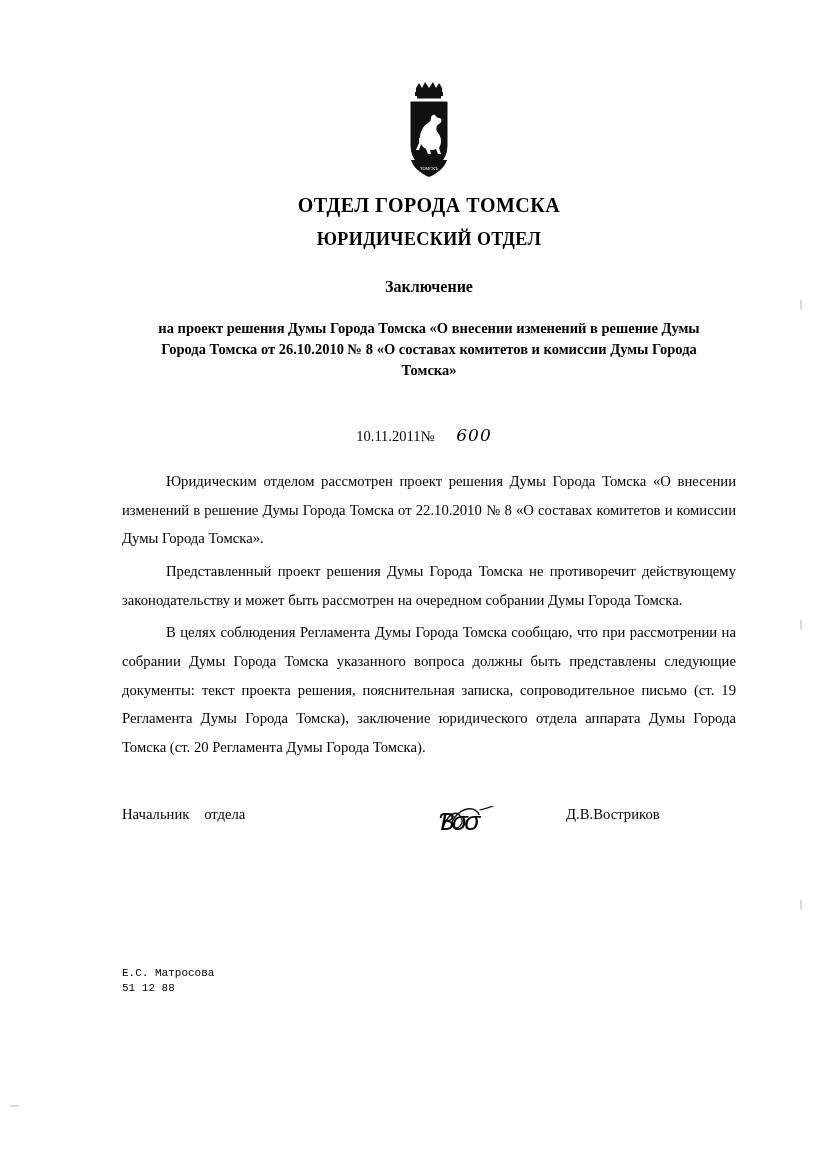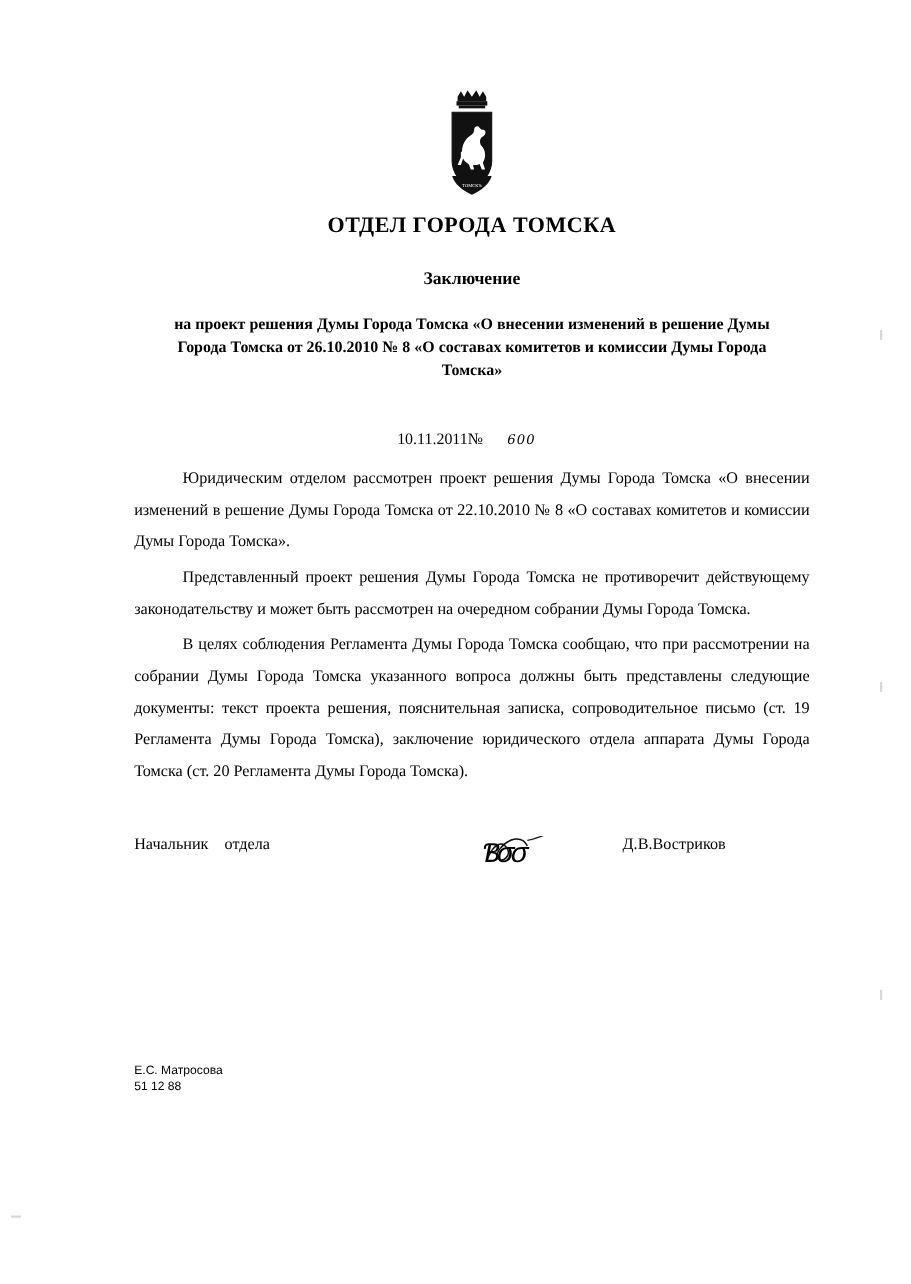--- a/index.html
+++ b/index.html
@@ -76,28 +76,28 @@
   .meta-date { padding-left: 4px; }
   .meta-number {
     padding-right: 14px;
     display: flex;
     align-items: baseline;
     gap: 6px;
   }
   .meta-number .num-hand {
     font-family: "DejaVu Serif", serif;
     font-style: italic;
-    font-size: 12px;
+    font-size: 17px;
     letter-spacing: 1px;
     margin-left: 16px;
   }
 
   
   .body {
-    margin-top: 12px;
+    margin-top: 22px;
     font-size: 14.7px;
     line-height: 1.95;
     text-align: justify;
   }
   .body p {
     margin: 0 0 4px 0;
     text-indent: 44px;
   }
 
   
@@ -131,21 +131,21 @@
     text-align: left;
   }
 
   
   .executor {
     position: absolute;
     left: 122px;
     top: 966px;
     font-size: 11px;
     line-height: 1.35;
-    font-family: Liberation Sans, sans-serif;
+    font-family: Liberation Mono, monospace;
   }
 
   
   .scan-dot {
     position: absolute;
     background: #d8d8d8;
     width: 2px;
     height: 9px;
   }
 </style>
@@ -171,20 +171,21 @@
                  l2 6 h-3 l-2 -5 c-2 1 -4 1 -6 1 l1 4 h-3 l-2 -5 c-2 -1 -4 -3 -5 -5
                  l-2 6 h-3 l3 -7 c0 -2 0 -3 0 -5 z" fill="#ffffff"></path>
 
         <path d="M13 78 h36 c-2 7 -9 13 -18 17 c-9 -4 -16 -10 -18 -17 z" fill="#111111"></path>
         <text x="31" y="88" font-size="4.2" fill="#ffffff" text-anchor="middle" font-family="Liberation Serif, serif">ТОМСКЪ</text>
       </svg>
     </div>
   </div>
 
   <div class="org-title">ОТДЕЛ ГОРОДА ТОМСКА</div>
+  <div class="dept-title">ЮРИДИЧЕСКИЙ ОТДЕЛ</div>
   <div class="doc-type">Заключение</div>
   <div class="subject">на проект решения Думы Города Томска «О внесении изменений в решение Думы Города Томска от 26.10.2010 № 8 «О составах комитетов и комиссии Думы Города Томска»</div>
 
   <div class="meta-row">
     <div class="meta-date">10.11.2011</div>
     <div class="meta-number">
       <span>№</span>
       <span class="num-hand">600</span>
     </div>
   </div>

